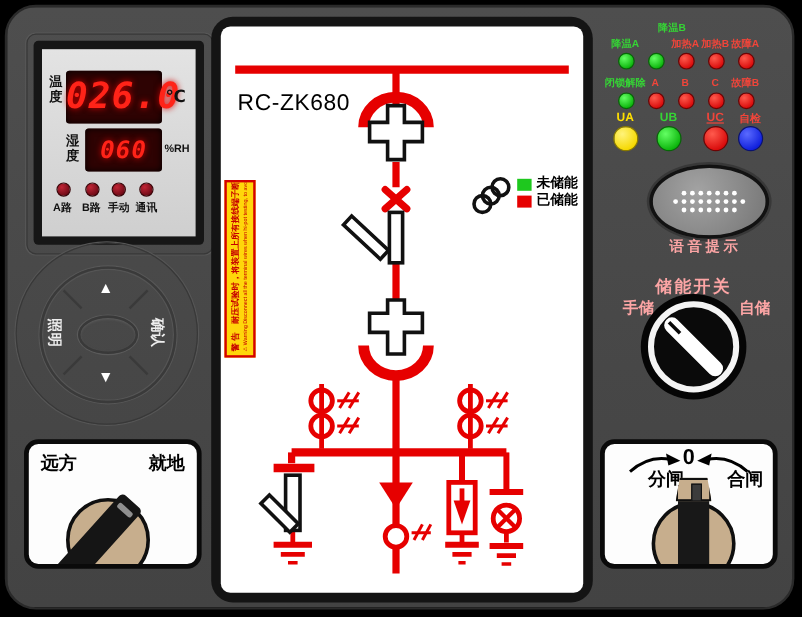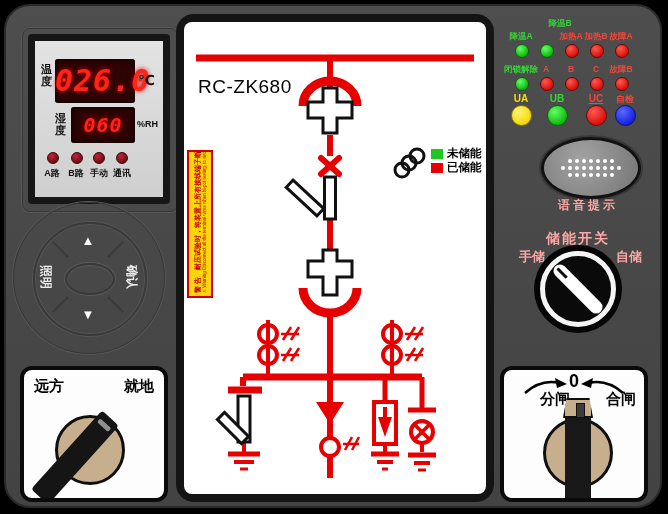--- a/index.html
+++ b/index.html
@@ -72,21 +72,21 @@
 
   
   .knob-o{left:534px;top:245px;width:88px;height:88px;border-radius:50%;background:#050505;cursor:pointer;}
   .knob-ring{position:absolute;left:6px;top:6px;width:76px;height:76px;border-radius:50%;
              border:5px solid #f4f4f4;background:#0a0a0a;box-sizing:border-box;}
   .knob-handle{position:absolute;left:50%;top:50%;width:64px;height:13px;border-radius:7px;
                background:#fff;transform:translate(-50%,-50%) rotate(45deg);}
   .knob-handle:before{content:"";position:absolute;left:3px;top:5px;width:13px;height:3px;background:#0a0a0a;}
 
   
-  .plate{width:148px;height:136px;background:#fdfdfd;border:4px solid #0a0a0a;
+  .plate{width:148px;height:108px;background:#fdfdfd;border:4px solid #0a0a0a;
          border-radius:12px;box-sizing:border-box;overflow:hidden;}
   .plate-lab{font-size:15px;font-weight:bold;color:#000;white-space:nowrap;}
   .tan-circle{position:absolute;width:70px;height:70px;border-radius:50%;
               background:#c7ae8d;border:3px solid #0f0f0f;box-sizing:border-box;}
   .rl-handle{position:absolute;left:-2px;top:76px;width:106px;height:23px;border-radius:4px;
              background:#151515;transform:rotate(-48deg);cursor:pointer;}
   .rl-handle:before{content:"";position:absolute;right:7px;top:4px;width:5px;height:15px;
                     background:#8f8f8f;border-radius:2px;}
   .oc-handle{position:absolute;left:61px;top:46px;width:26px;height:88px;background:#181818;cursor:pointer;}
   .oc-cap{position:absolute;left:59px;top:28px;width:30px;height:20px;background:#c7ae8d;

